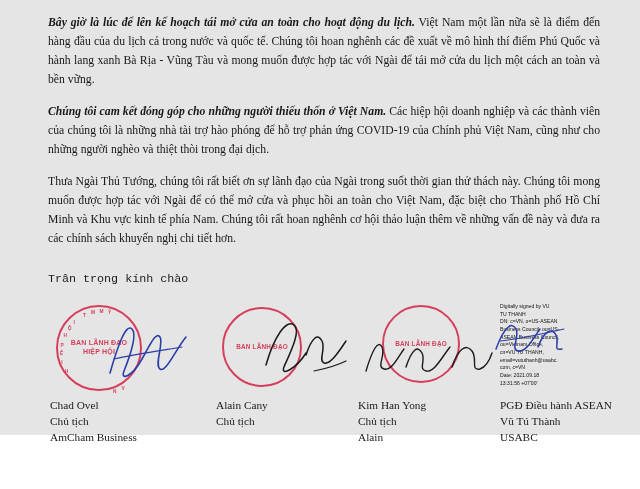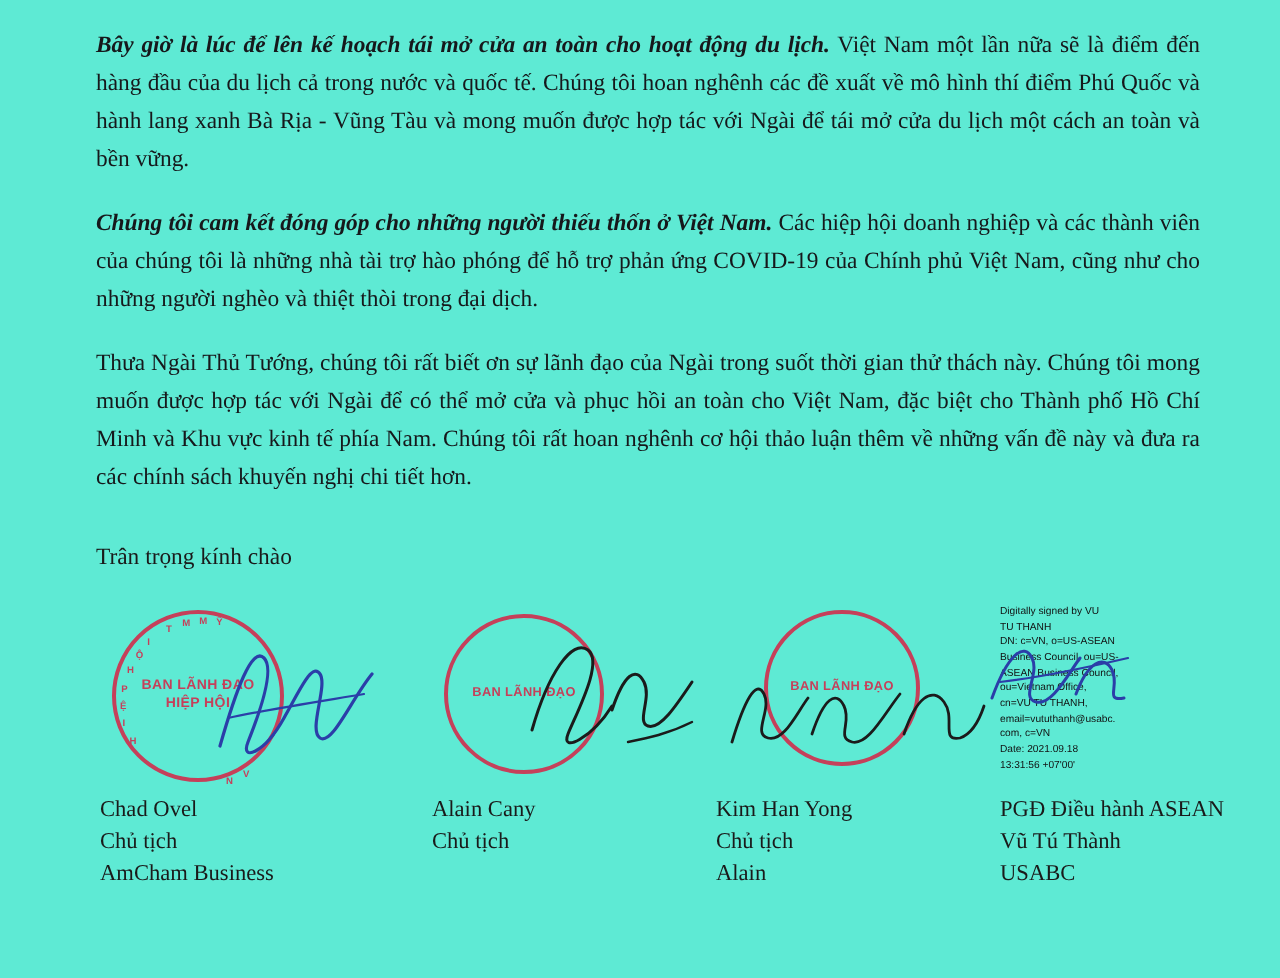--- a/index.html
+++ b/index.html
@@ -10,38 +10,39 @@
   body {
     width: 640px;
     height: 489px;
     overflow: hidden;
     font-family: "Liberation Serif", serif;
     color: #1a1a1a;
   }
   .page {
     position: relative;
     width: 640px;
-    height: 489px;
-    background: #5eead4;
+    height: 435px;
+    background: #e5e5e5;
     box-sizing: border-box;
     padding: 14px 40px 12px 48px;
   }
   .para {
     font-size: 11.7px;
     line-height: 1.62;
     text-align: justify;
     margin: 0 0 13px 0;
     color: #16181b;
   }
   .bi { font-weight: bold; font-style: italic; }
 
   .closing {
     font-size: 11.7px;
     line-height: 1.6;
     margin: 22px 0 0 0;
+    font-family: Liberation Mono, monospace;
   }
 
   .sig-area {
     position: relative;
     margin-top: 14px;
     height: 128px;
   }
   .sig-col {
     position: absolute;
     top: 0;

